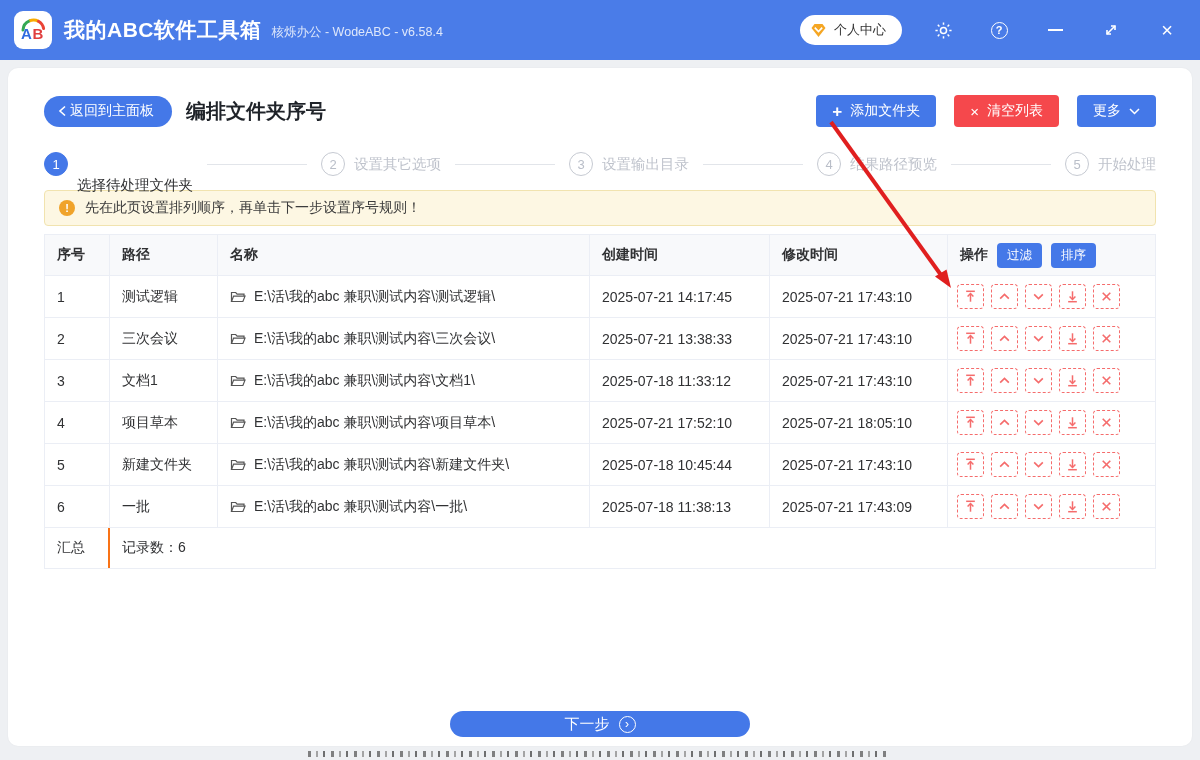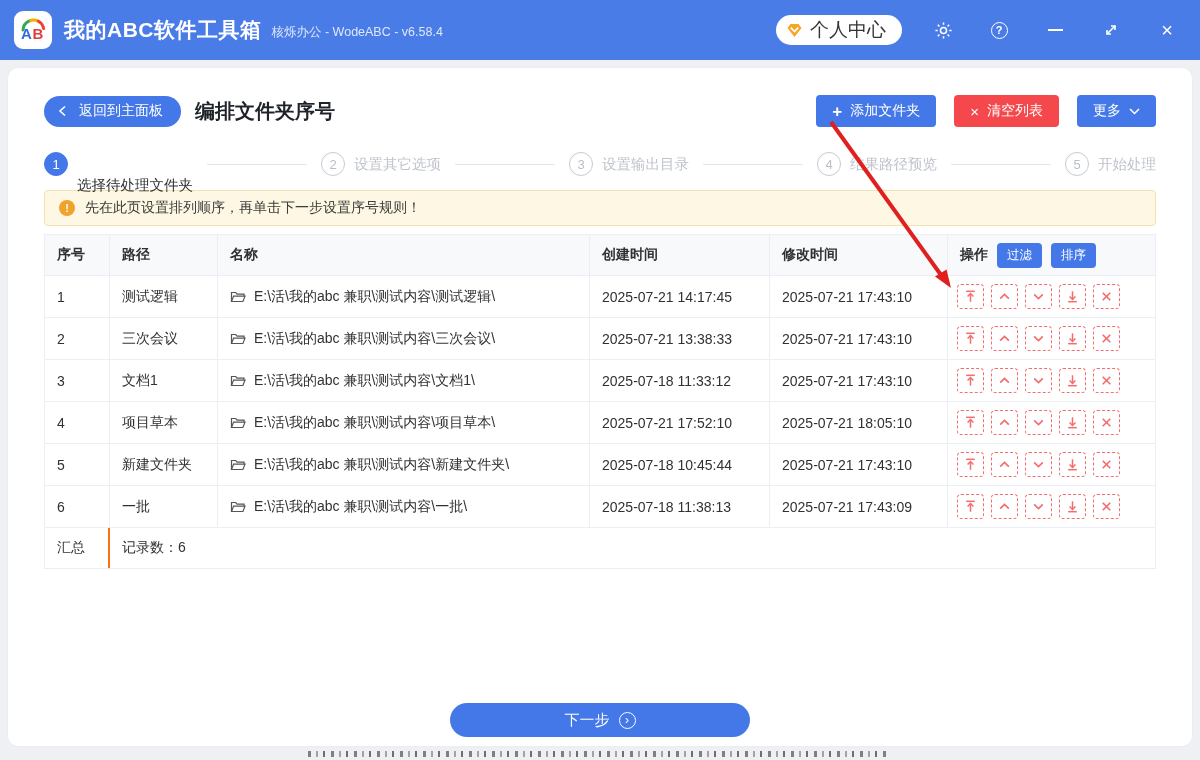--- a/index.html
+++ b/index.html
@@ -5,33 +5,33 @@
   * { margin:0; padding:0; box-sizing:border-box; }
   html,body { width:1200px; height:760px; overflow:hidden; }
   body { font-family:"Liberation Sans","DejaVu Sans",sans-serif; background:#eef0f3; position:relative; }
 
   
   .titlebar { height:60px; background:#4a7ce8; display:flex; align-items:center; padding:0 18px 0 14px; }
   .logo { width:38px; height:38px; background:#fff; border-radius:9px; display:flex; align-items:center; justify-content:center; margin-right:12px; }
   .app-title { color:#fff; font-size:21px; font-weight:bold; letter-spacing:.5px; }
   .app-subtitle { color:rgba(255,255,255,.82); font-size:12.5px; margin-left:10px; position:relative; top:2px; }
   .titlebar-spacer { flex:1; }
-  .user-pill { background:#fff; border:none; height:30px; border-radius:16px; display:flex; align-items:center; gap:7px; padding:0 16px 0 10px; font-size:19px; color:#333; cursor:pointer; }
+  .user-pill { background:#fff; border:none; height:30px; border-radius:16px; display:flex; align-items:center; gap:7px; padding:0 16px 0 10px; font-size:13px; color:#333; cursor:pointer; }
   .tb-btn { background:none; border:none; color:#fff; width:30px; height:30px; margin-left:26px; display:flex; align-items:center; justify-content:center; cursor:pointer; }
   .help-circle { width:17px; height:17px; border:1.5px solid #fff; border-radius:50%; color:#fff; font-size:11px; font-weight:bold; display:flex; align-items:center; justify-content:center; }
   .min-bar { width:15px; height:2px; background:#fff; display:block; }
   .close-x { font-size:20px; line-height:1; }
 
   
   .main { padding:8px 8px 0; }
   .card { background:#fff; border-radius:10px; height:678px; padding:0 36px; position:relative; box-shadow:0 0 2px rgba(0,0,0,.05); }
 
   
   .toolbar { display:flex; align-items:center; padding-top:27px; }
-  .pill-back { background:#4478e8; color:#fff; border:none; height:31px; border-radius:16px; padding:0 18px 0 14px; font-size:14px; display:flex; align-items:center; gap:12px; cursor:pointer; }
+  .pill-back { background:#4478e8; color:#fff; border:none; height:31px; border-radius:16px; padding:0 18px 0 14px; font-size:14px; display:flex; align-items:center; gap:3px; cursor:pointer; }
   .page-title { font-size:20px; font-weight:bold; color:#1f2329; margin-left:14px; }
   .toolbar-spacer { flex:1; }
   .btn { border:none; height:32px; border-radius:4px; color:#fff; font-size:14px; padding:0 16px; display:flex; align-items:center; gap:8px; cursor:pointer; }
   .btn-blue { background:#4478e8; }
   .btn-red { background:#f5484c; margin-left:18px; }
   .btn-more { background:#4478e8; margin-left:18px; }
   .btn .plus { font-size:17px; font-weight:bold; line-height:1; }
   .btn .x { font-size:15px; line-height:1; }
 
   
@@ -60,21 +60,21 @@
   .mini-btn { background:#4478e8; color:#fff; border:none; border-radius:4px; font-size:12.5px; padding:4px 10px; font-weight:normal; cursor:pointer; }
   .path-cell { gap:8px; }
   .folder-ic { flex:0 0 auto; display:flex; }
   .ops-cell { gap:7px; padding-left:9px; }
   .act-btn { width:27px; height:25px; border:1px dashed #f56c6c; border-radius:4px; background:#fff; display:flex; align-items:center; justify-content:center; cursor:pointer; padding:0; }
   .summary .tcell { border-right:none; height:40px; }
   .summary .tcell:first-child { border-right:2px solid #f97316; }
 
   
   .footer-action { position:absolute; left:0; right:0; bottom:9px; display:flex; justify-content:center; }
-  .next-btn { background:#4478e8; border:none; color:#fff; width:300px; height:34px; border-radius:18px; font-size:15px; display:flex; align-items:center; justify-content:center; gap:9px; cursor:pointer; }
+  .next-btn { background:#4478e8; border:none; color:#fff; width:300px; height:26px; border-radius:18px; font-size:15px; display:flex; align-items:center; justify-content:center; gap:9px; cursor:pointer; }
   .next-ic { width:17px; height:17px; border:1.4px solid #fff; border-radius:50%; display:flex; align-items:center; justify-content:center; font-size:12px; line-height:1; padding-bottom:1px; }
 
   
   .clipped-strip { height:14px; position:relative; }
   .clipped-strip .frag { position:absolute; left:300px; top:5px; width:580px; height:6px; opacity:.75;
     background:repeating-linear-gradient(90deg,#5a5a5a 0 3px,transparent 3px 8px,#8a8a8a 8px 10px,transparent 10px 15px,#444 15px 17px,transparent 17px 23px); }
 
   
   .arrow-overlay { position:absolute; left:0; top:0; width:1200px; height:760px; pointer-events:none; z-index:50; }
 </style>

